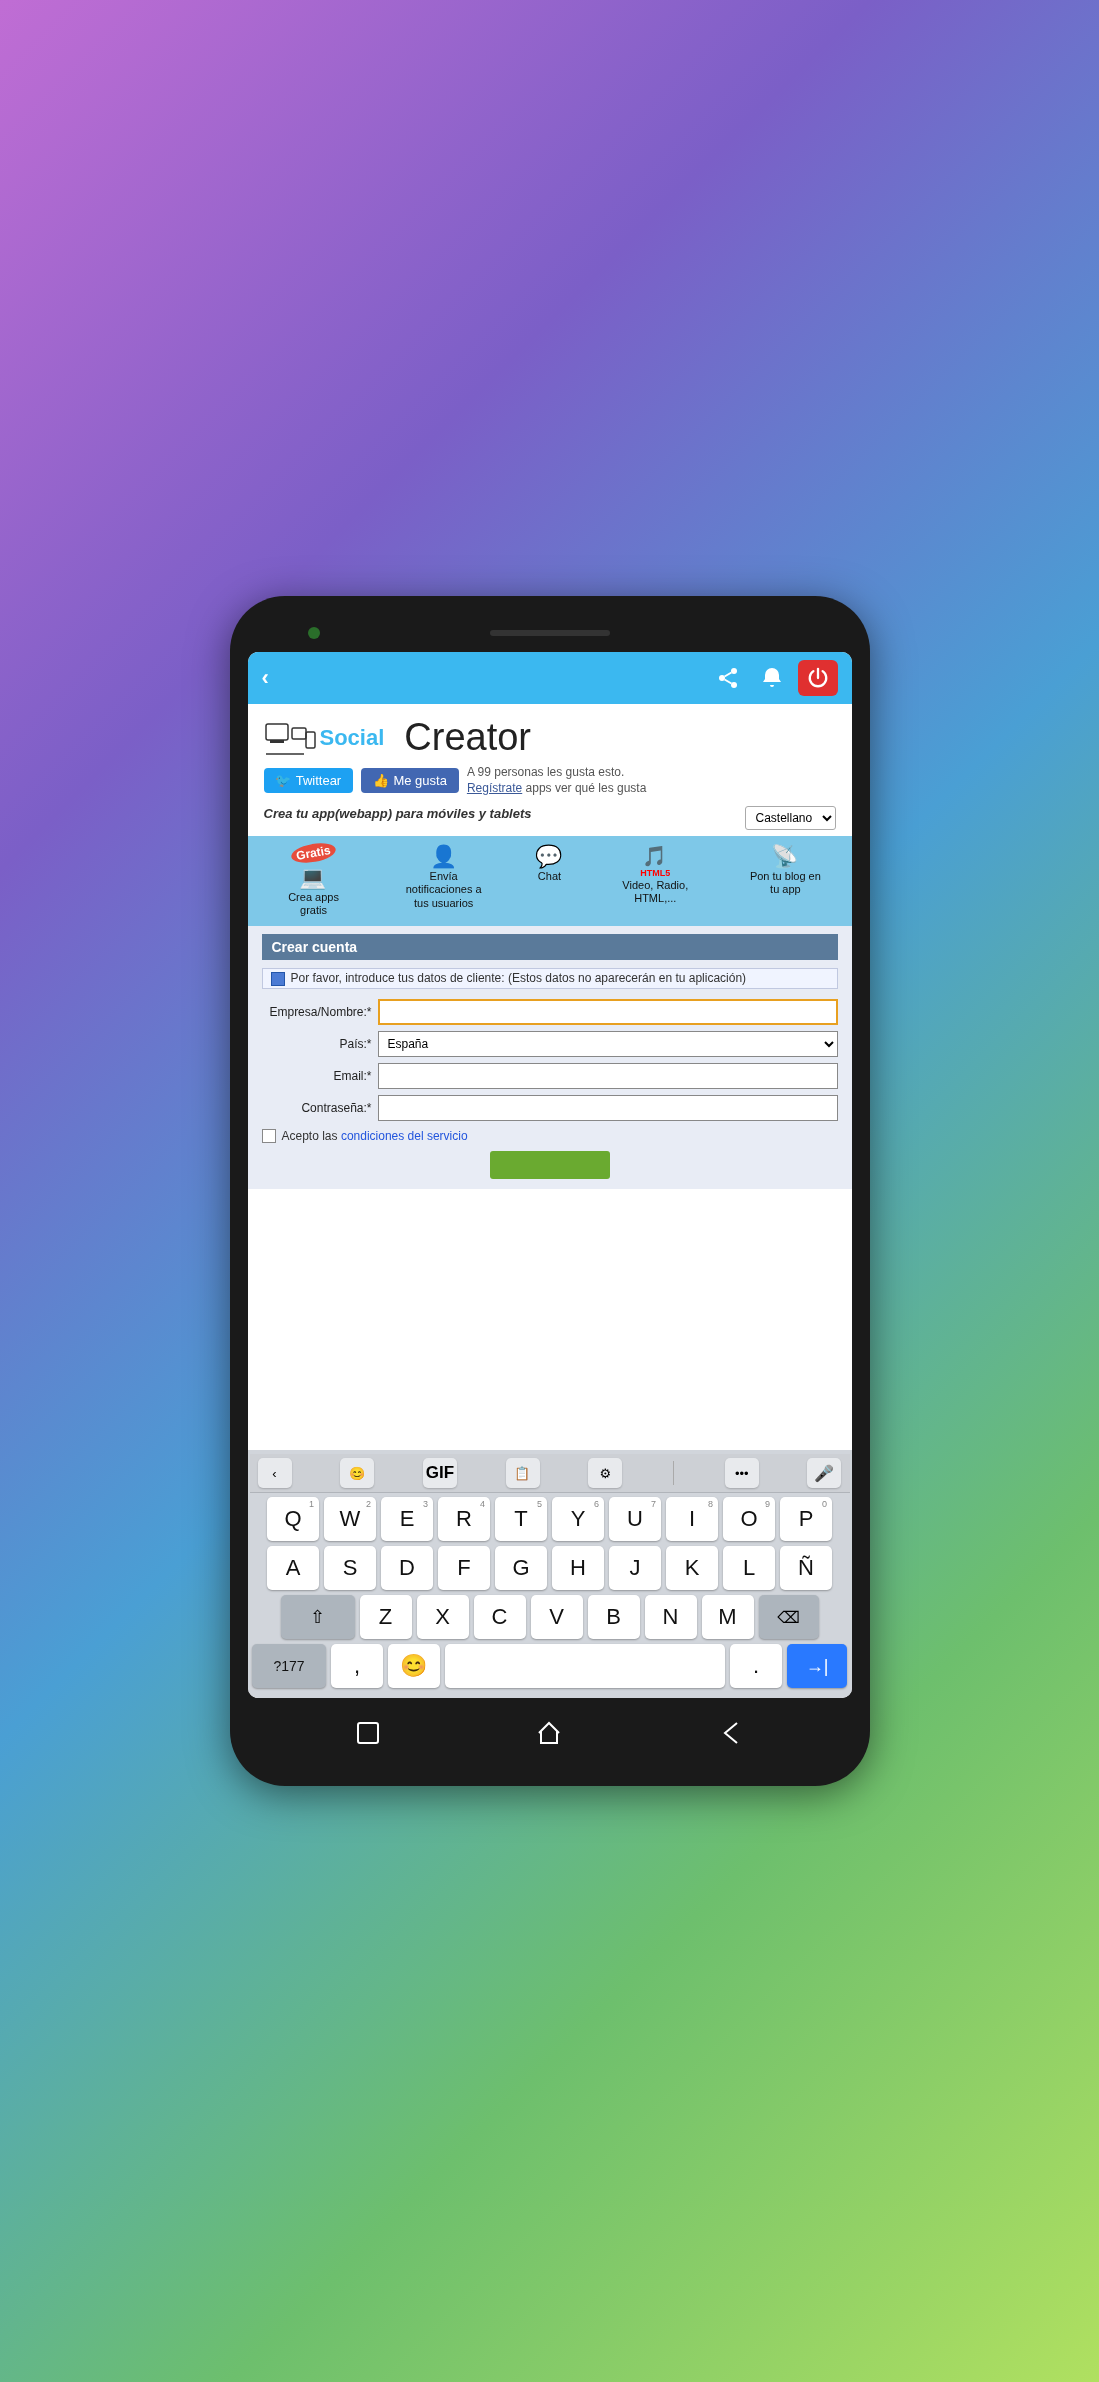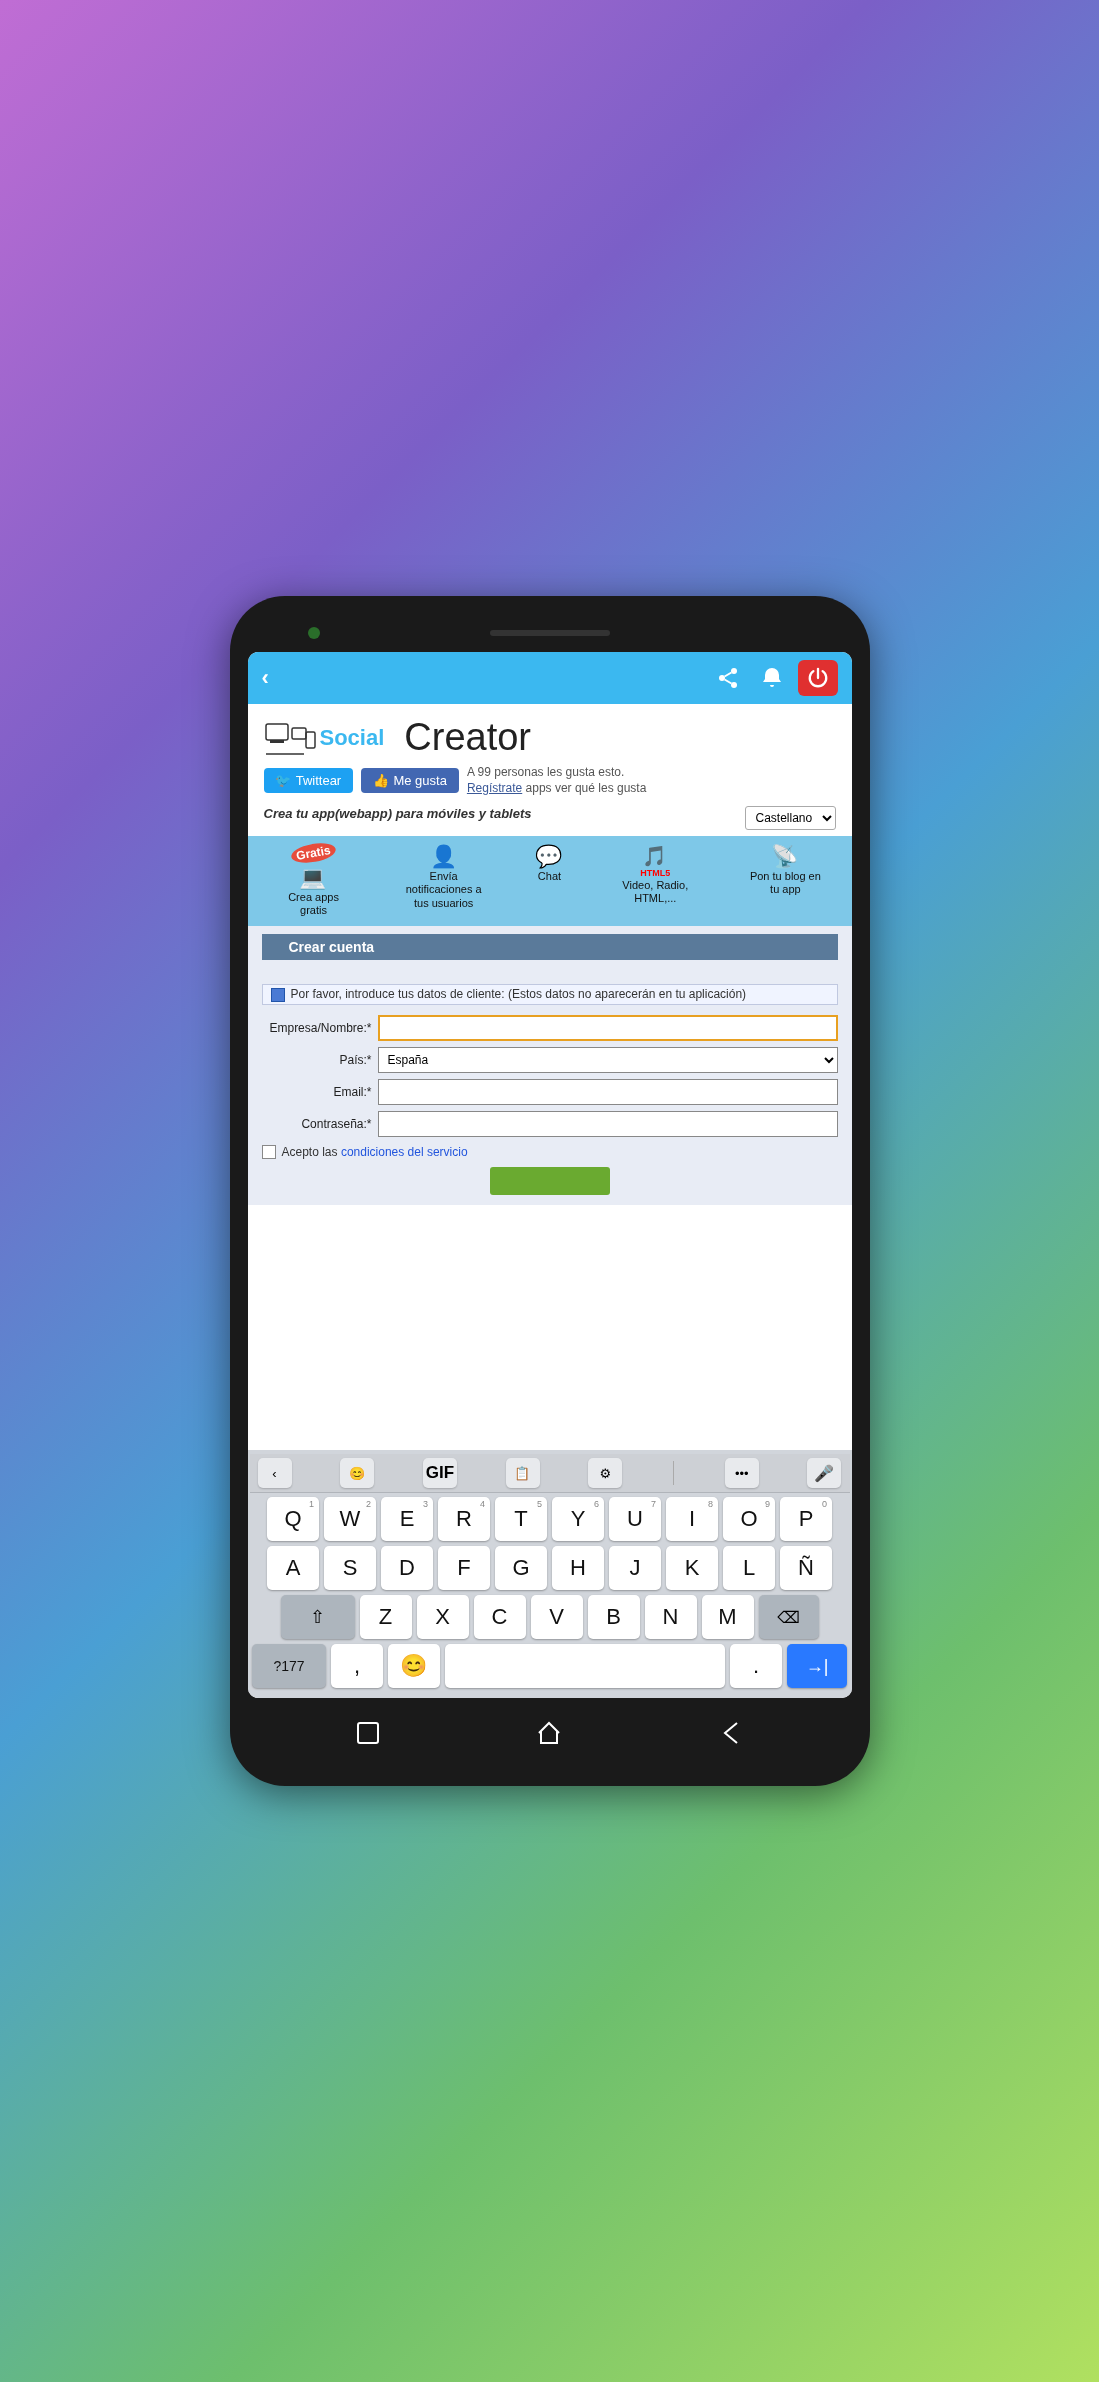--- a/index.html
+++ b/index.html
@@ -211,22 +211,22 @@
     
     .form-section {
       padding: 8px 14px 10px;
       background: #e8ecf5;
     }
     .form-title {
       background: #5a7a9a;
       color: white;
       font-size: 14px;
       font-weight: bold;
-      padding: 5px 27px;
-      margin-bottom: 24px;
+      padding: 5px 10px;
+      margin-bottom: 8px;
       display: flex;
       align-items: center;
       gap: 6px;
       text-align: center;
     }
     .form-info {
       display: flex;
       align-items: flex-start;
       gap: 6px;
       background: #f0f4ff;

